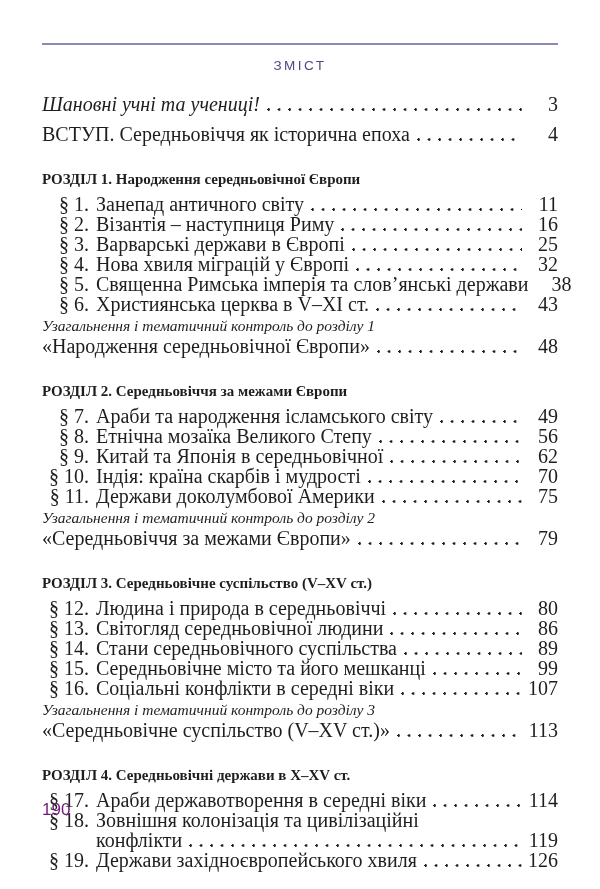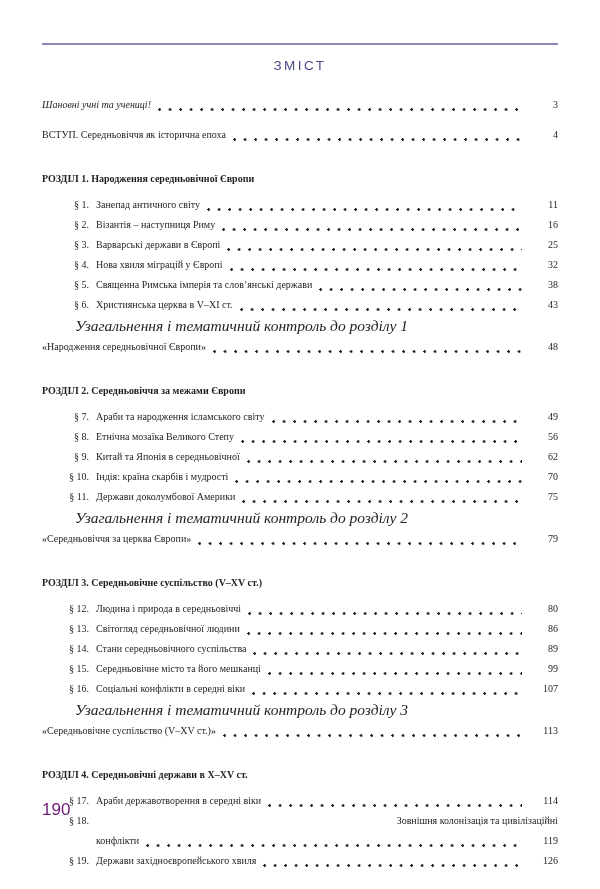--- a/index.html
+++ b/index.html
@@ -30,23 +30,22 @@
       font-family: "Liberation Sans", sans-serif;
       font-size: 13.5px;
       font-weight: 400;
       letter-spacing: 2.5px;
       color: #4a4a85;
     }
     .intro-block { margin-top: 22px; }
     .row {
       display: flex;
       align-items: flex-end;
-      font-size: 10px;
+      font-size: 20px;
       line-height: 19px;
-      justify-content: space-between;
     }
     .intro-block .row { margin-bottom: 11px; }
     .italic { font-style: italic; }
     .lbl {
       flex: none;
       width: 47px;
       text-align: right;
       white-space: pre;
     }
     .ttl {
@@ -68,31 +67,30 @@
       background-repeat: repeat-x;
       background-position: left bottom;
     }
     .pg {
       flex: none;
       width: 32px;
       text-align: right;
     }
     .section-heading {
       margin: 25px 0 6px 0;
-      font-size: 10px;
+      font-size: 15px;
       font-weight: bold;
       line-height: 20px;
     }
     .item-row { margin-bottom: 1px; }
     .summary-line1 {
       margin-top: 2px;
       font-size: 15.5px;
       line-height: 20px;
       font-style: italic;
-      margin-left: 33px;
     }
     .summary-row { margin-top: 1px; }
     .folio {
       position: absolute;
       left: 42px;
       top: 800px;
       font-family: "Liberation Sans", sans-serif;
       font-size: 17px;
       color: #701a75;
     }
@@ -196,21 +194,21 @@
     </div>
     <div class="row item-row">
       <span class="lbl">§ 11.</span>
       <span class="ttl">Держави доколумбової Америки</span>
       <span class="dots"></span>
       <span class="pg">75</span>
     </div>
 
     <div class="summary-line1">Узагальнення і тематичний контроль до розділу 2</div>
     <div class="row summary-row">
-      <span class="ttl-flush">«Середньовіччя за церква Європи»</span>
+      <span class="ttl-flush">«Середньовіччя за межами Європи»</span>
       <span class="dots"></span>
       <span class="pg">79</span>
     </div>
   </div>
 
   <div>
     <div class="section-heading">РОЗДІЛ 3. Середньовічне суспільство (V–XV ст.)</div>
 
     <div class="row item-row">
       <span class="lbl">§ 12.</span>

